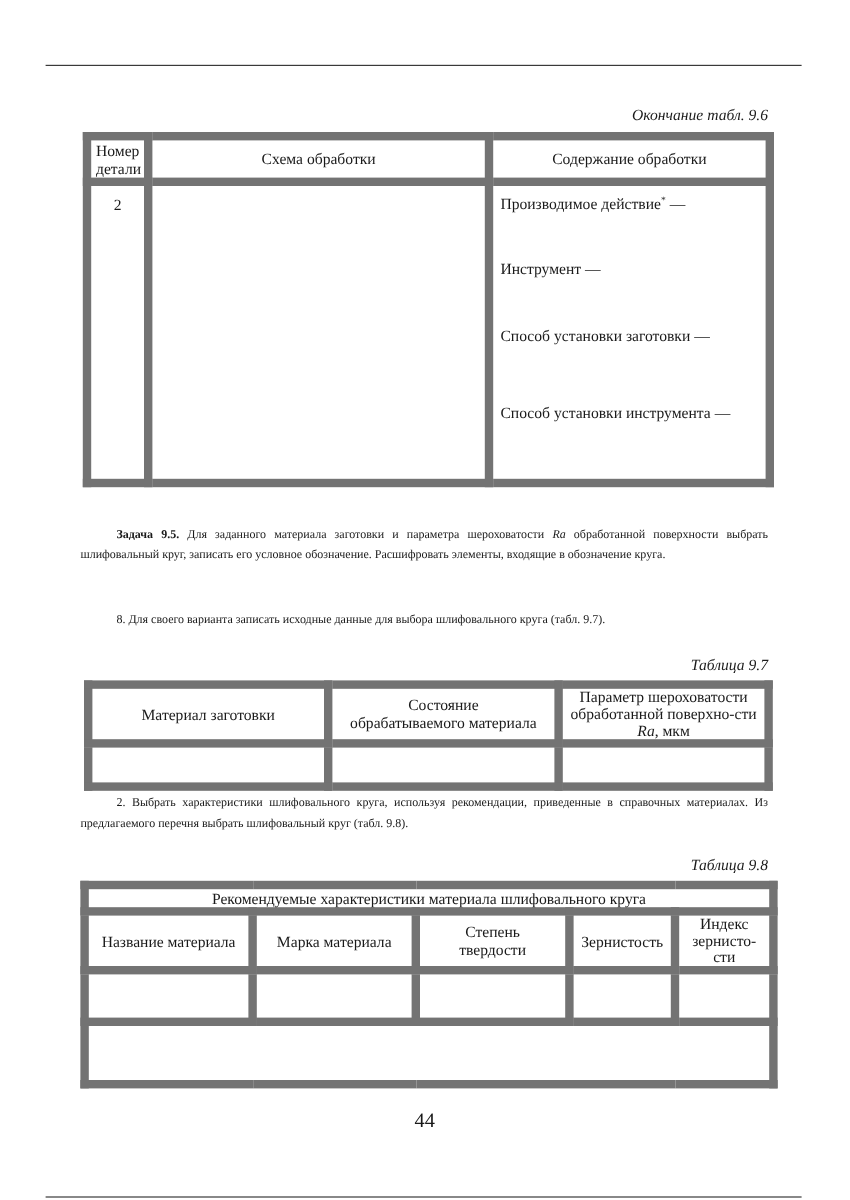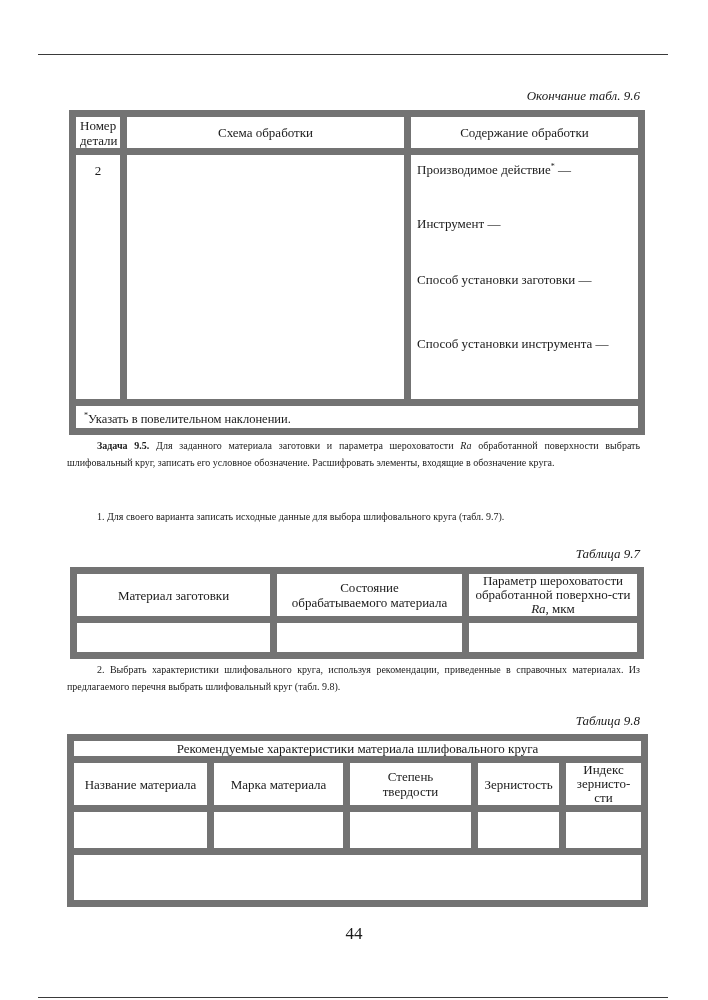--- a/index.html
+++ b/index.html
@@ -55,33 +55,28 @@
     <td></td>
     <td class="content-cell" style="position:relative;">
       <div class="item" style="top:4px;">
         <span>Производимое действие</span><sup>*</sup><span> —</span>
       </div>
       <div class="item" style="top:61px;">Инструмент —</div>
       <div class="item" style="top:117px;">Способ установки заготовки —</div>
       <div class="item" style="top:181px;">Способ установки инструмента —</div>
     </td>
   </tr>
-  <tr style="height:29px">
-    <td colspan="3" class="footnote">
-      <sup>*</sup><span>Указать в повелительном наклонении.</span>
-    </td>
-  </tr>
 </tbody>
   </table>
 
 <div class="para" style="top:437px;">
   <b>Задача 9.5.</b><span> Для заданного материала заготовки и параметра шероховатости </span><i class="ra">Ra</i><span> обработанной поверхности выбрать шлифовальный круг, записать его условное обозначение. Расшифровать элементы, входящие в обозначение круга.</span>
 </div>
 
-<div class="para" style="top:508px;">1. Для своего варианта записать исходные данные для выбора шлифовального круга (табл. 9.7).</div>
+<div class="para" style="top:508px;">8. Для своего варианта записать исходные данные для выбора шлифовального круга (табл. 9.7).</div>
 
 <div class="abs caption" style="left:400px; top:546px; width:240px;">Таблица 9.7</div>
 
 <table style="left:70px; top:567px; width:567px;">
   <colgroup>
       <col style="width:200px">
       <col style="width:192px">
       <col style="width:175px">
     </colgroup>
   <tbody>

